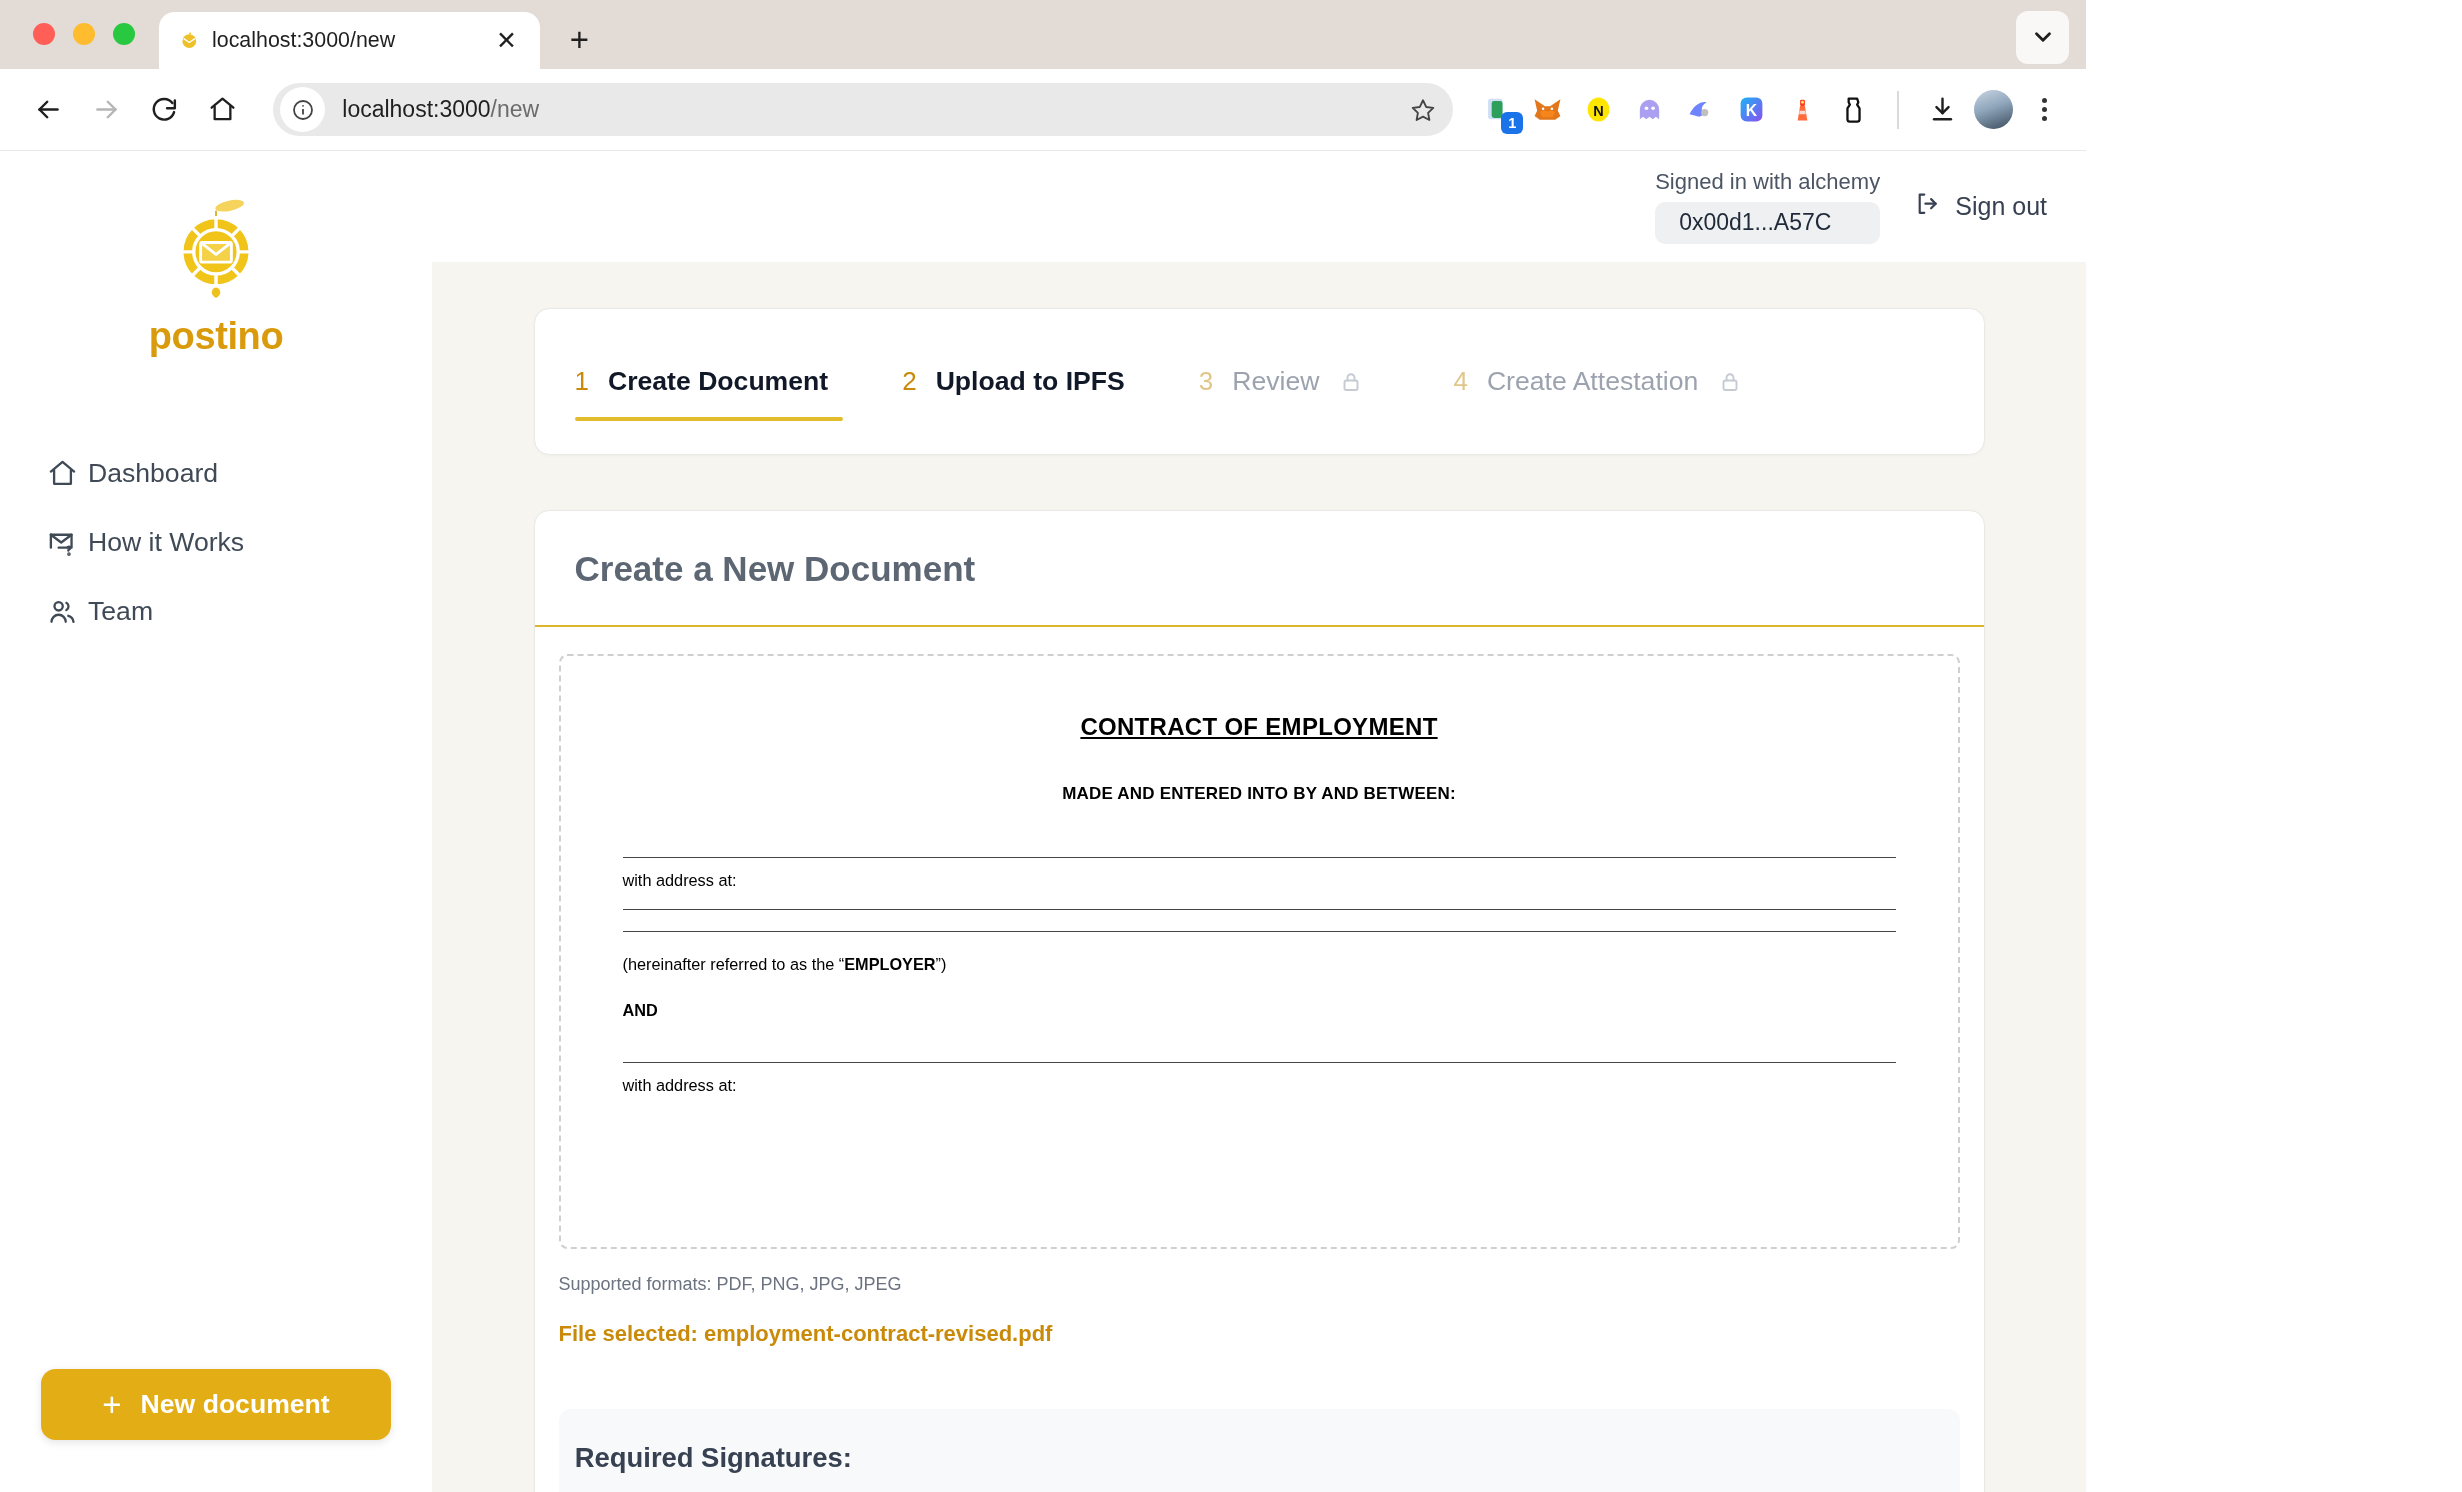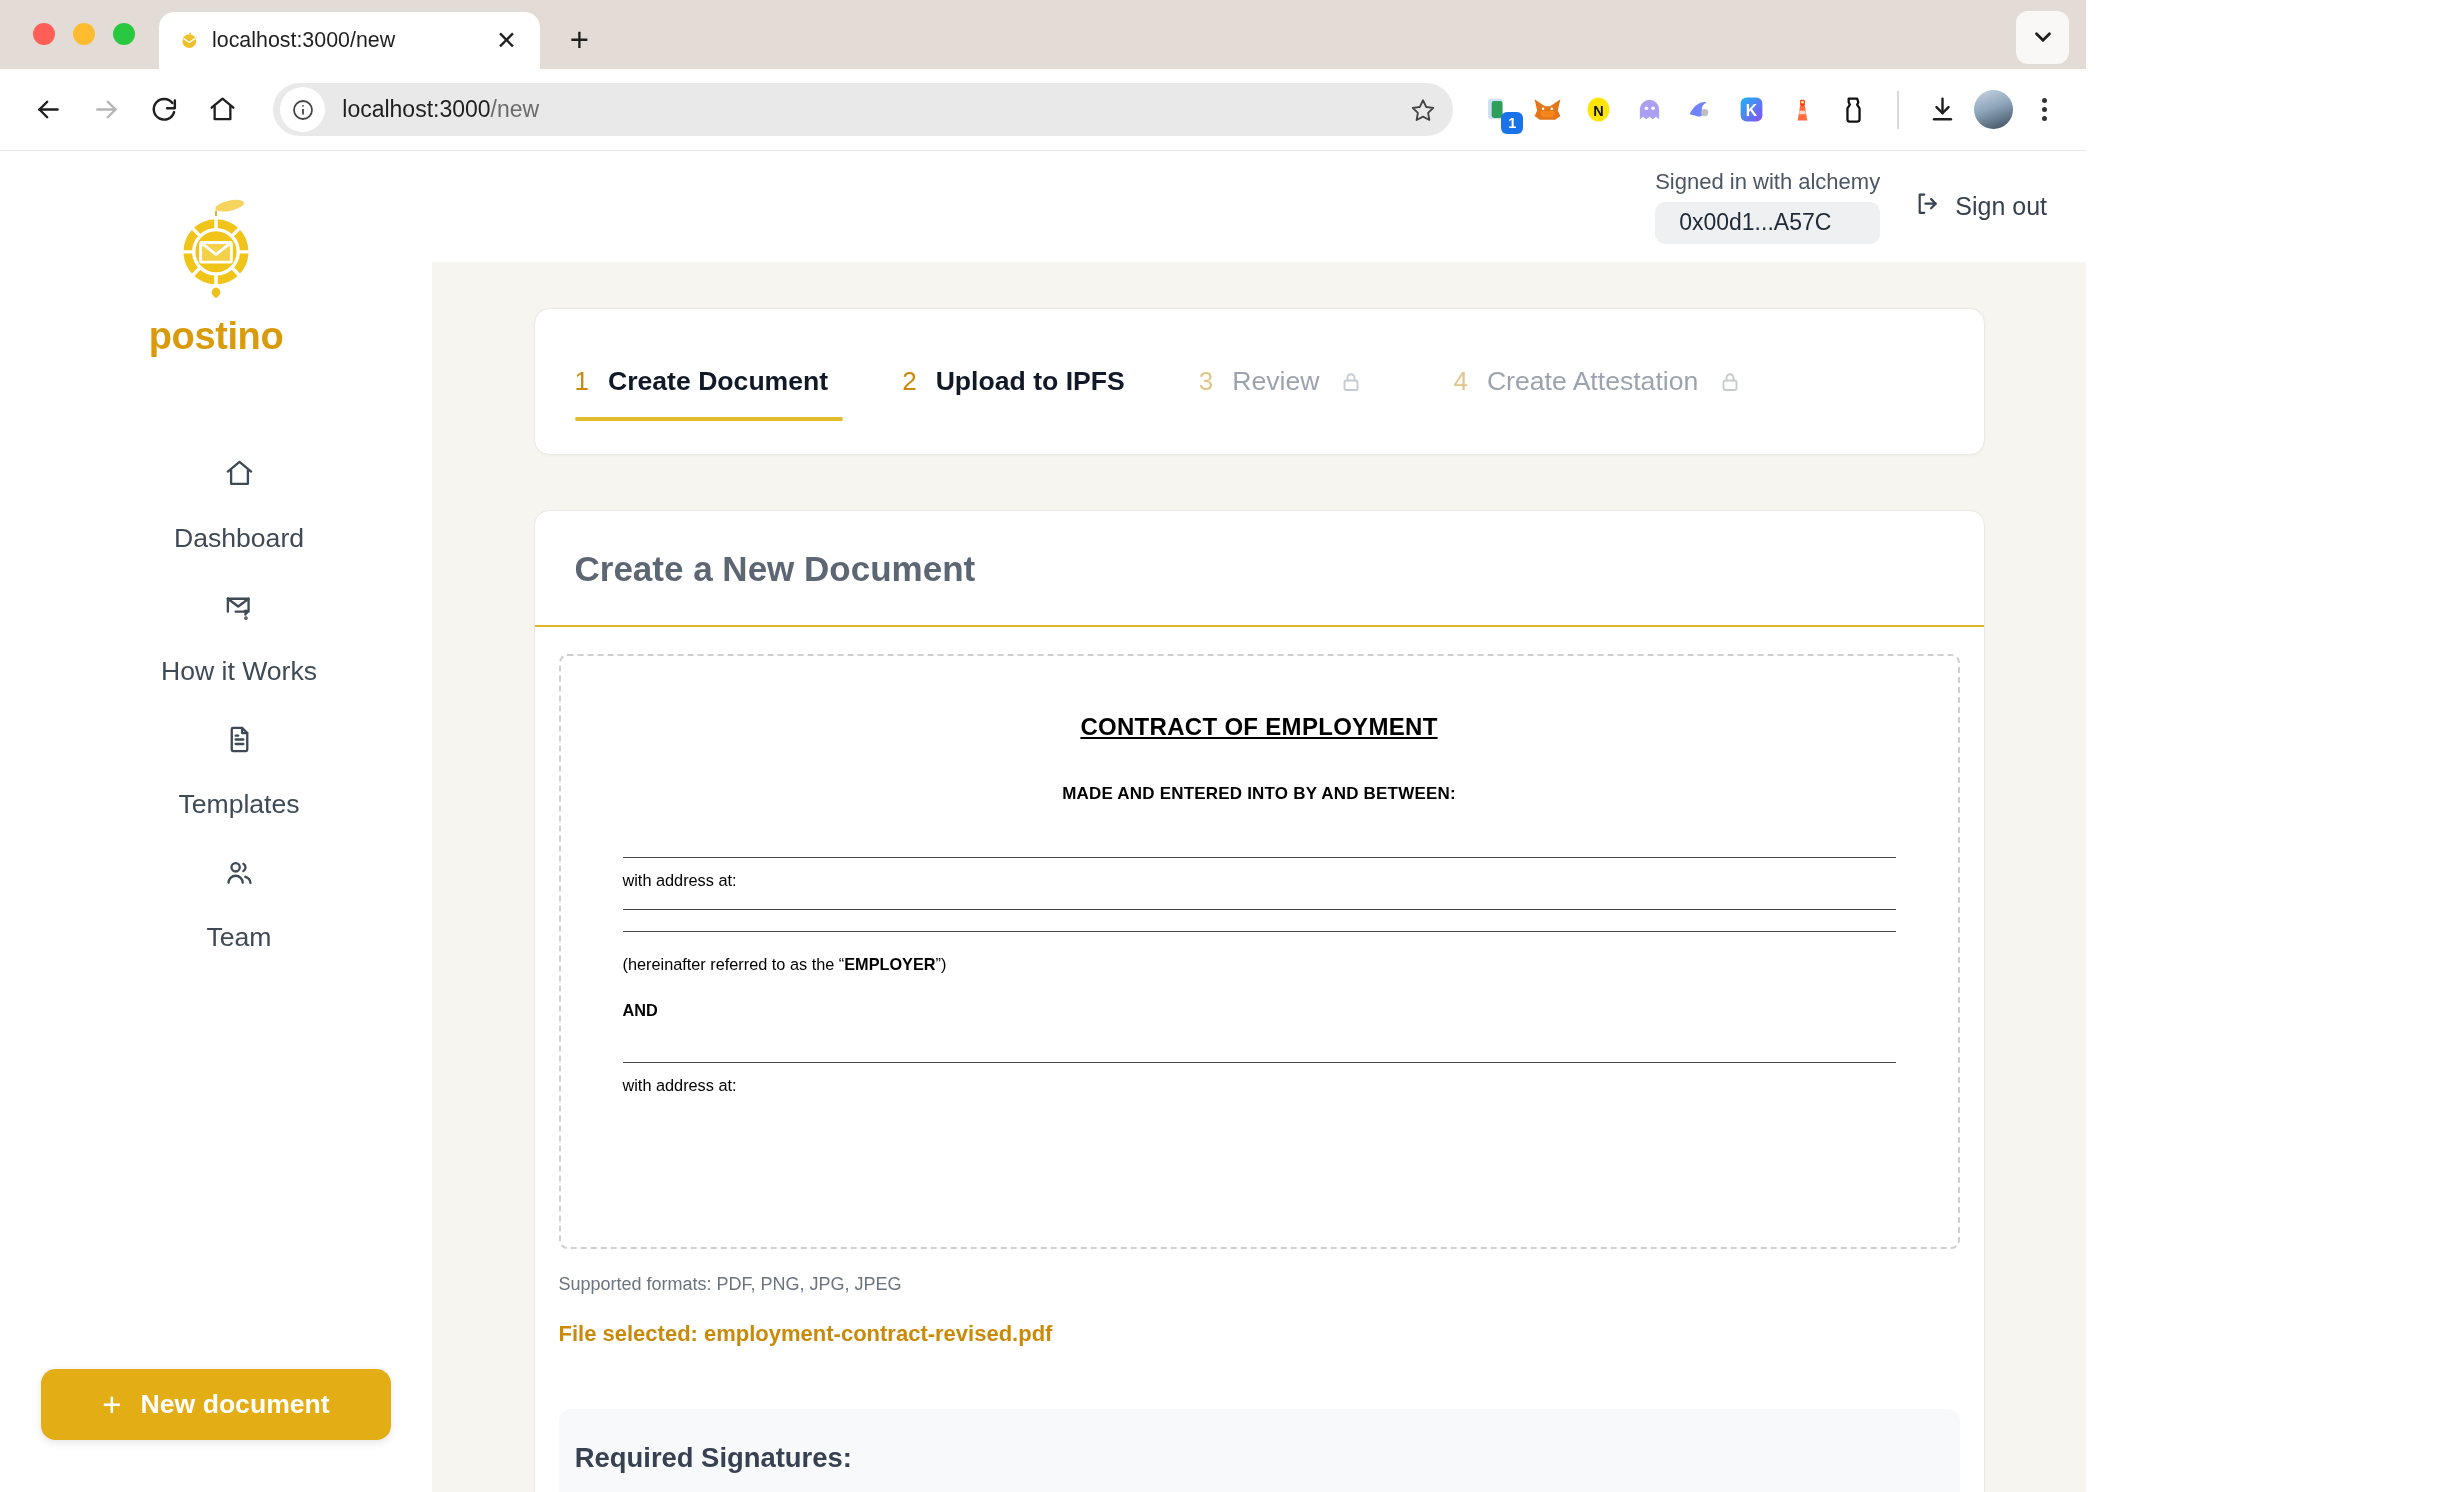--- a/index.html
+++ b/index.html
@@ -73,24 +73,23 @@
   .sidebar {
     width: 432px; background: #ffffff; flex-shrink: 0;
     display: flex; flex-direction: column; position: relative; z-index: 2;
   }
   .logo-wrap { padding-top: 41px; display: flex; flex-direction: column; align-items: center; }
   .logo-mark { width: 106px; height: 106px; position: relative; }
   .brand { font-size: 38px; font-weight: bold; color: #d99a0b; margin-top: 17px; letter-spacing: -0.4px; }
 
   .nav { margin-top: 81px; display: flex; flex-direction: column; }
   .nav-item {
-    display: flex; align-items: center; gap: 33px;
+    display: flex; align-items: center; gap: 9px;
     padding: 18px 0 18px 46px; color: #3f4a56; font-size: 26.6px;
     cursor: pointer;
-    flex-direction: column;
   }
   .nav-icon { width: 33px; height: 33px; flex-shrink: 0; display: flex; align-items: center; justify-content: center; }
 
   .sidebar-footer { margin-top: auto; padding: 0 41px 53px 41px; }
   .new-doc-btn {
     width: 100%; height: 71px; background: #e3ad15; color: #ffffff;
     border: none; border-radius: 14.6px; font-size: 26.6px; font-weight: bold;
     display: flex; align-items: center; justify-content: center; gap: 19px;
     font-family: "Liberation Sans", sans-serif; cursor: pointer;
     box-shadow: 0 2.6px 8.6px rgba(0,0,0,0.10);
@@ -371,32 +370,20 @@
           <span class="nav-icon">
             <svg width="31" height="31" viewBox="0 0 24 24" fill="none" stroke="#3f4a56" stroke-width="1.8" stroke-linecap="round" stroke-linejoin="round">
               <path d="M3 6h16v10H9"></path>
                 <path d="M3 6l8 6 8-6"></path>
                 <path d="M3 6v10"></path>
               <path d="M16.5 18.3c0-1 1.5-1.1 1.5-2.1a1.1 1.1 0 0 0-2.1-.4"></path>
               <circle cx="17" cy="21" r="0.5" fill="#3f4a56"></circle>
             </svg>
           </span>
           <span>How it Works</span>
-        </div>
-        <div class="nav-item">
-          <span class="nav-icon">
-            <svg width="31" height="31" viewBox="0 0 24 24" fill="none" stroke="#3f4a56" stroke-width="1.8" stroke-linecap="round" stroke-linejoin="round">
-              <path d="M14 3H7a1 1 0 0 0-1 1v16a1 1 0 0 0 1 1h10a1 1 0 0 0 1-1V7z"></path>
-              <polyline points="14 3 14 7 18 7"></polyline>
-              <line x1="9" y1="12" x2="15" y2="12"></line>
-                <line x1="9" y1="15.5" x2="15" y2="15.5"></line>
-                <line x1="9" y1="9" x2="11" y2="9"></line>
-            </svg>
-          </span>
-          <span>Templates</span>
         </div>
         <div class="nav-item">
           <span class="nav-icon">
             <svg width="31" height="31" viewBox="0 0 24 24" fill="none" stroke="#3f4a56" stroke-width="1.8" stroke-linecap="round" stroke-linejoin="round">
               <circle cx="9" cy="8" r="3.2"></circle>
               <path d="M3.5 20a5.5 5.5 0 0 1 11 0"></path>
               <path d="M15 5.3a3.2 3.2 0 0 1 0 5.6"></path>
               <path d="M16.5 15.3a5.5 5.5 0 0 1 4 4.7"></path>
             </svg>
           </span>

